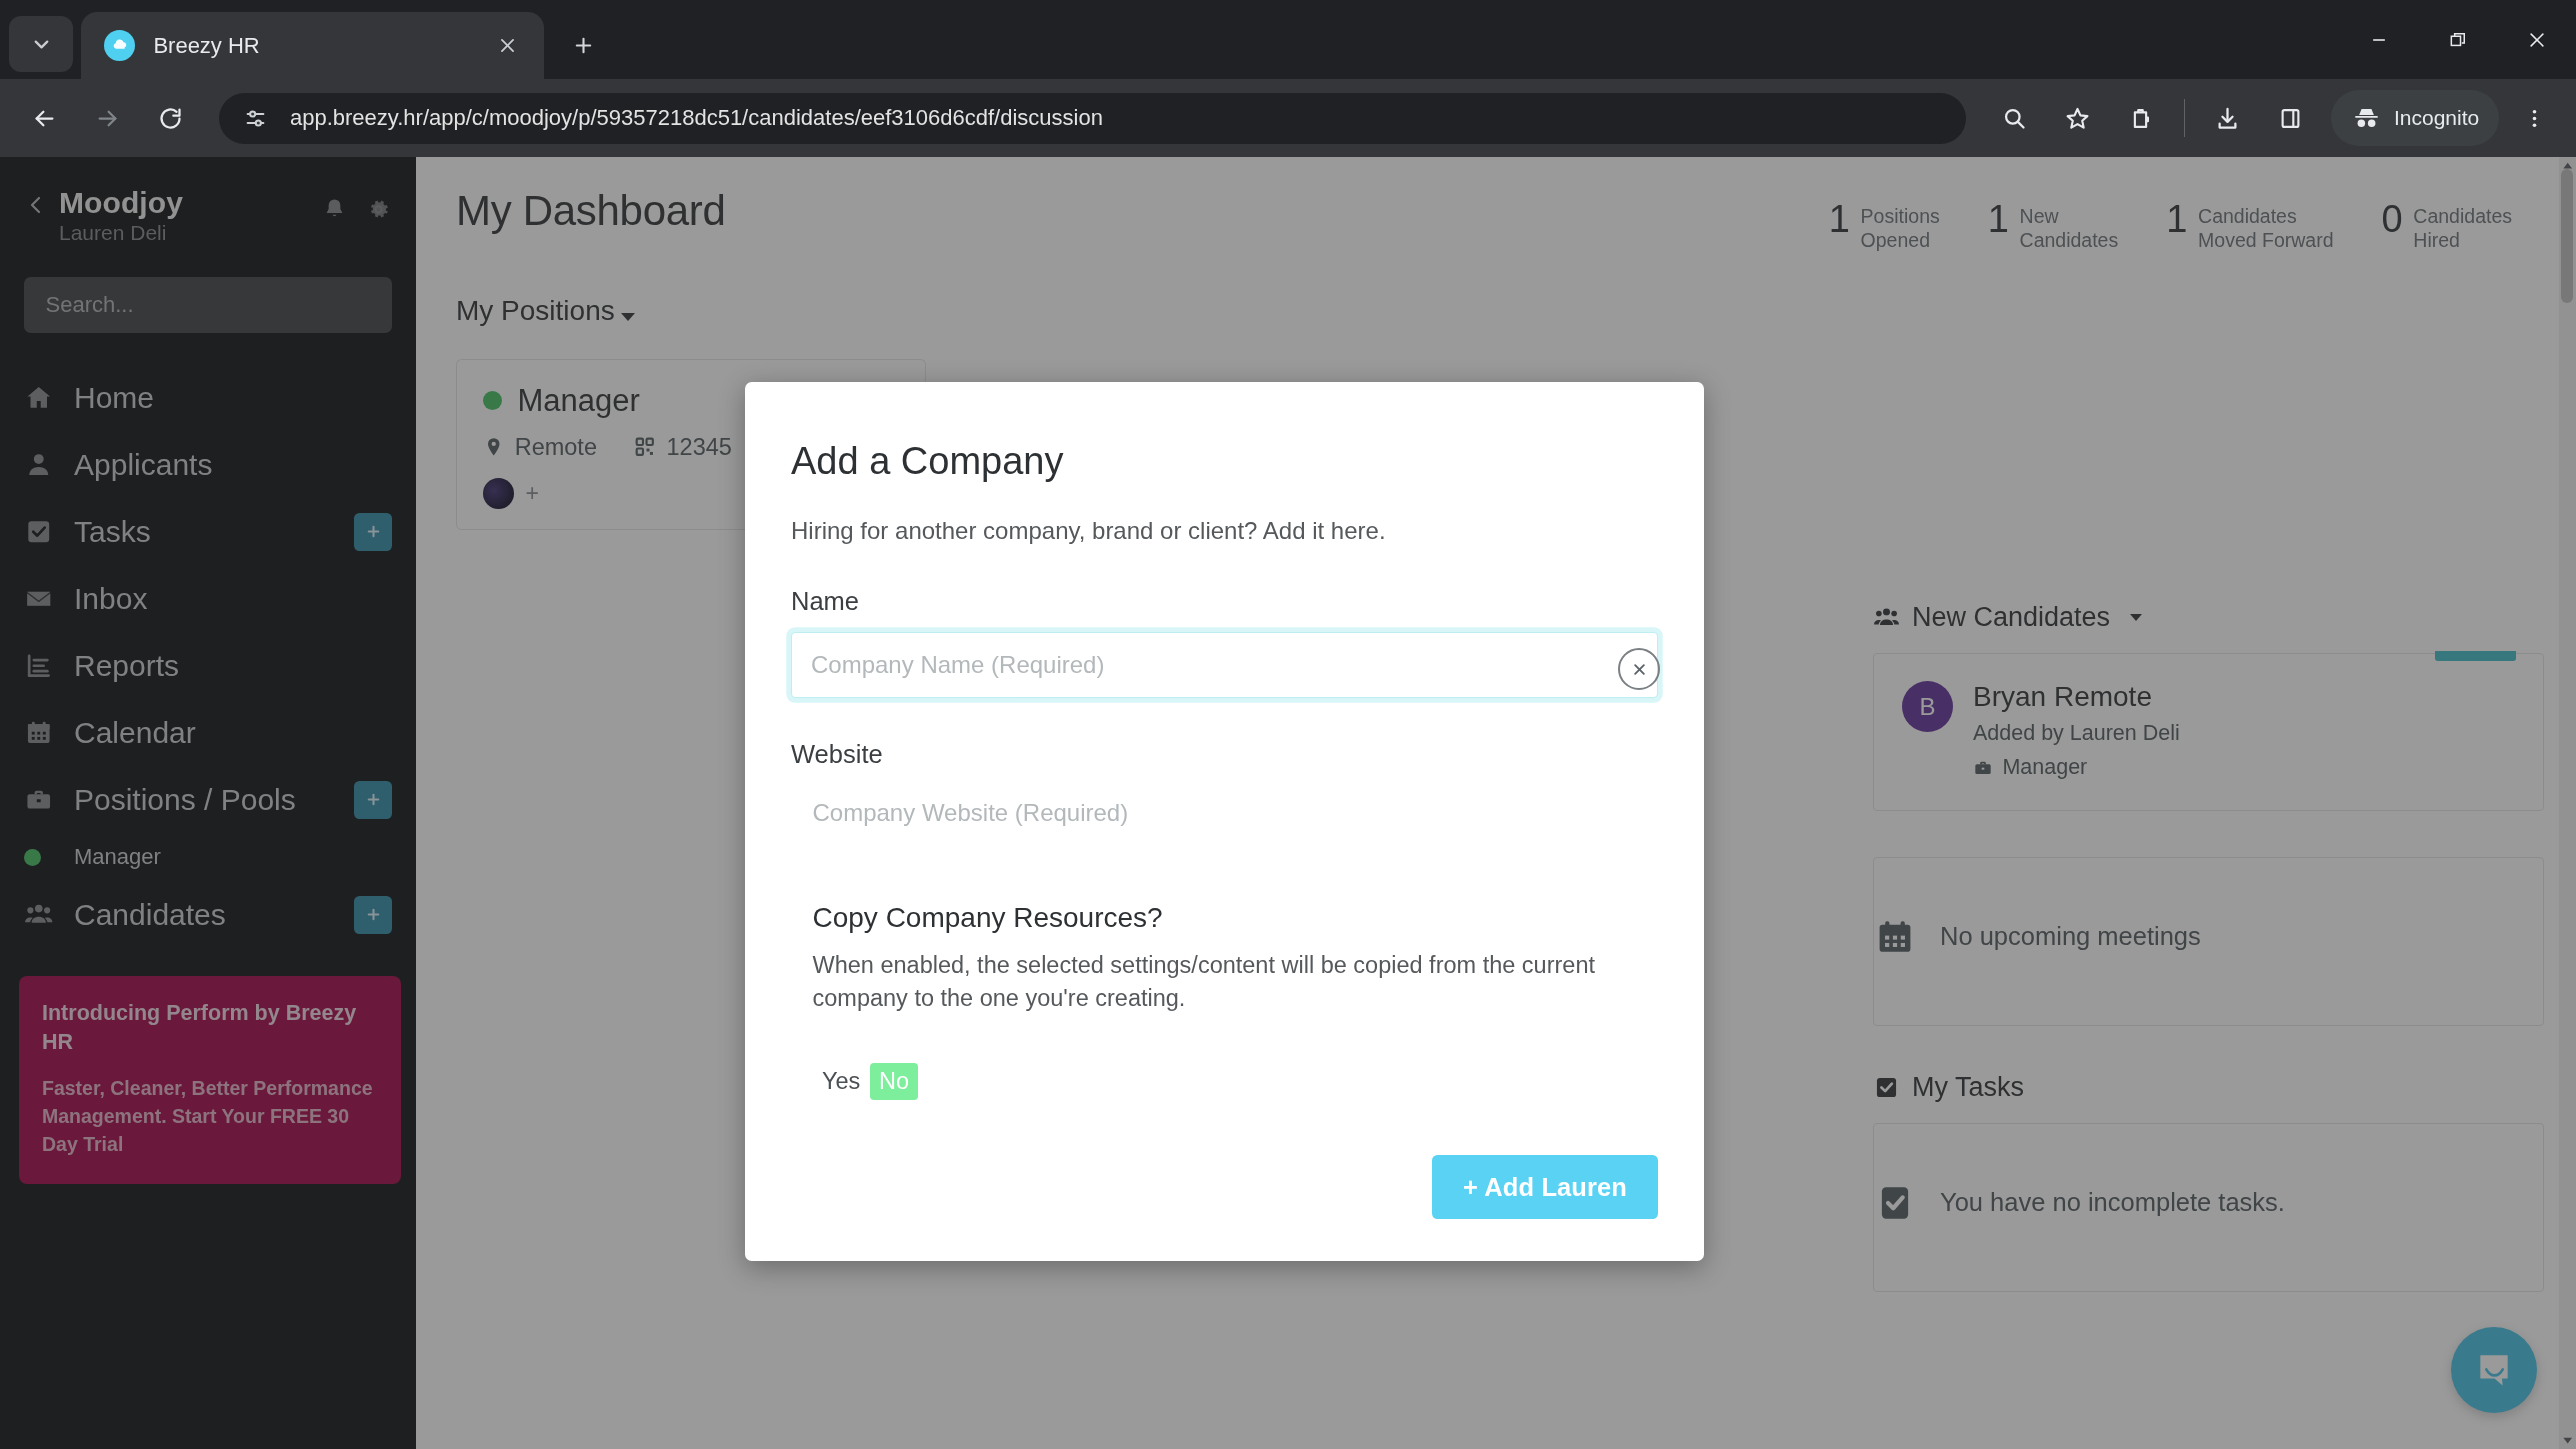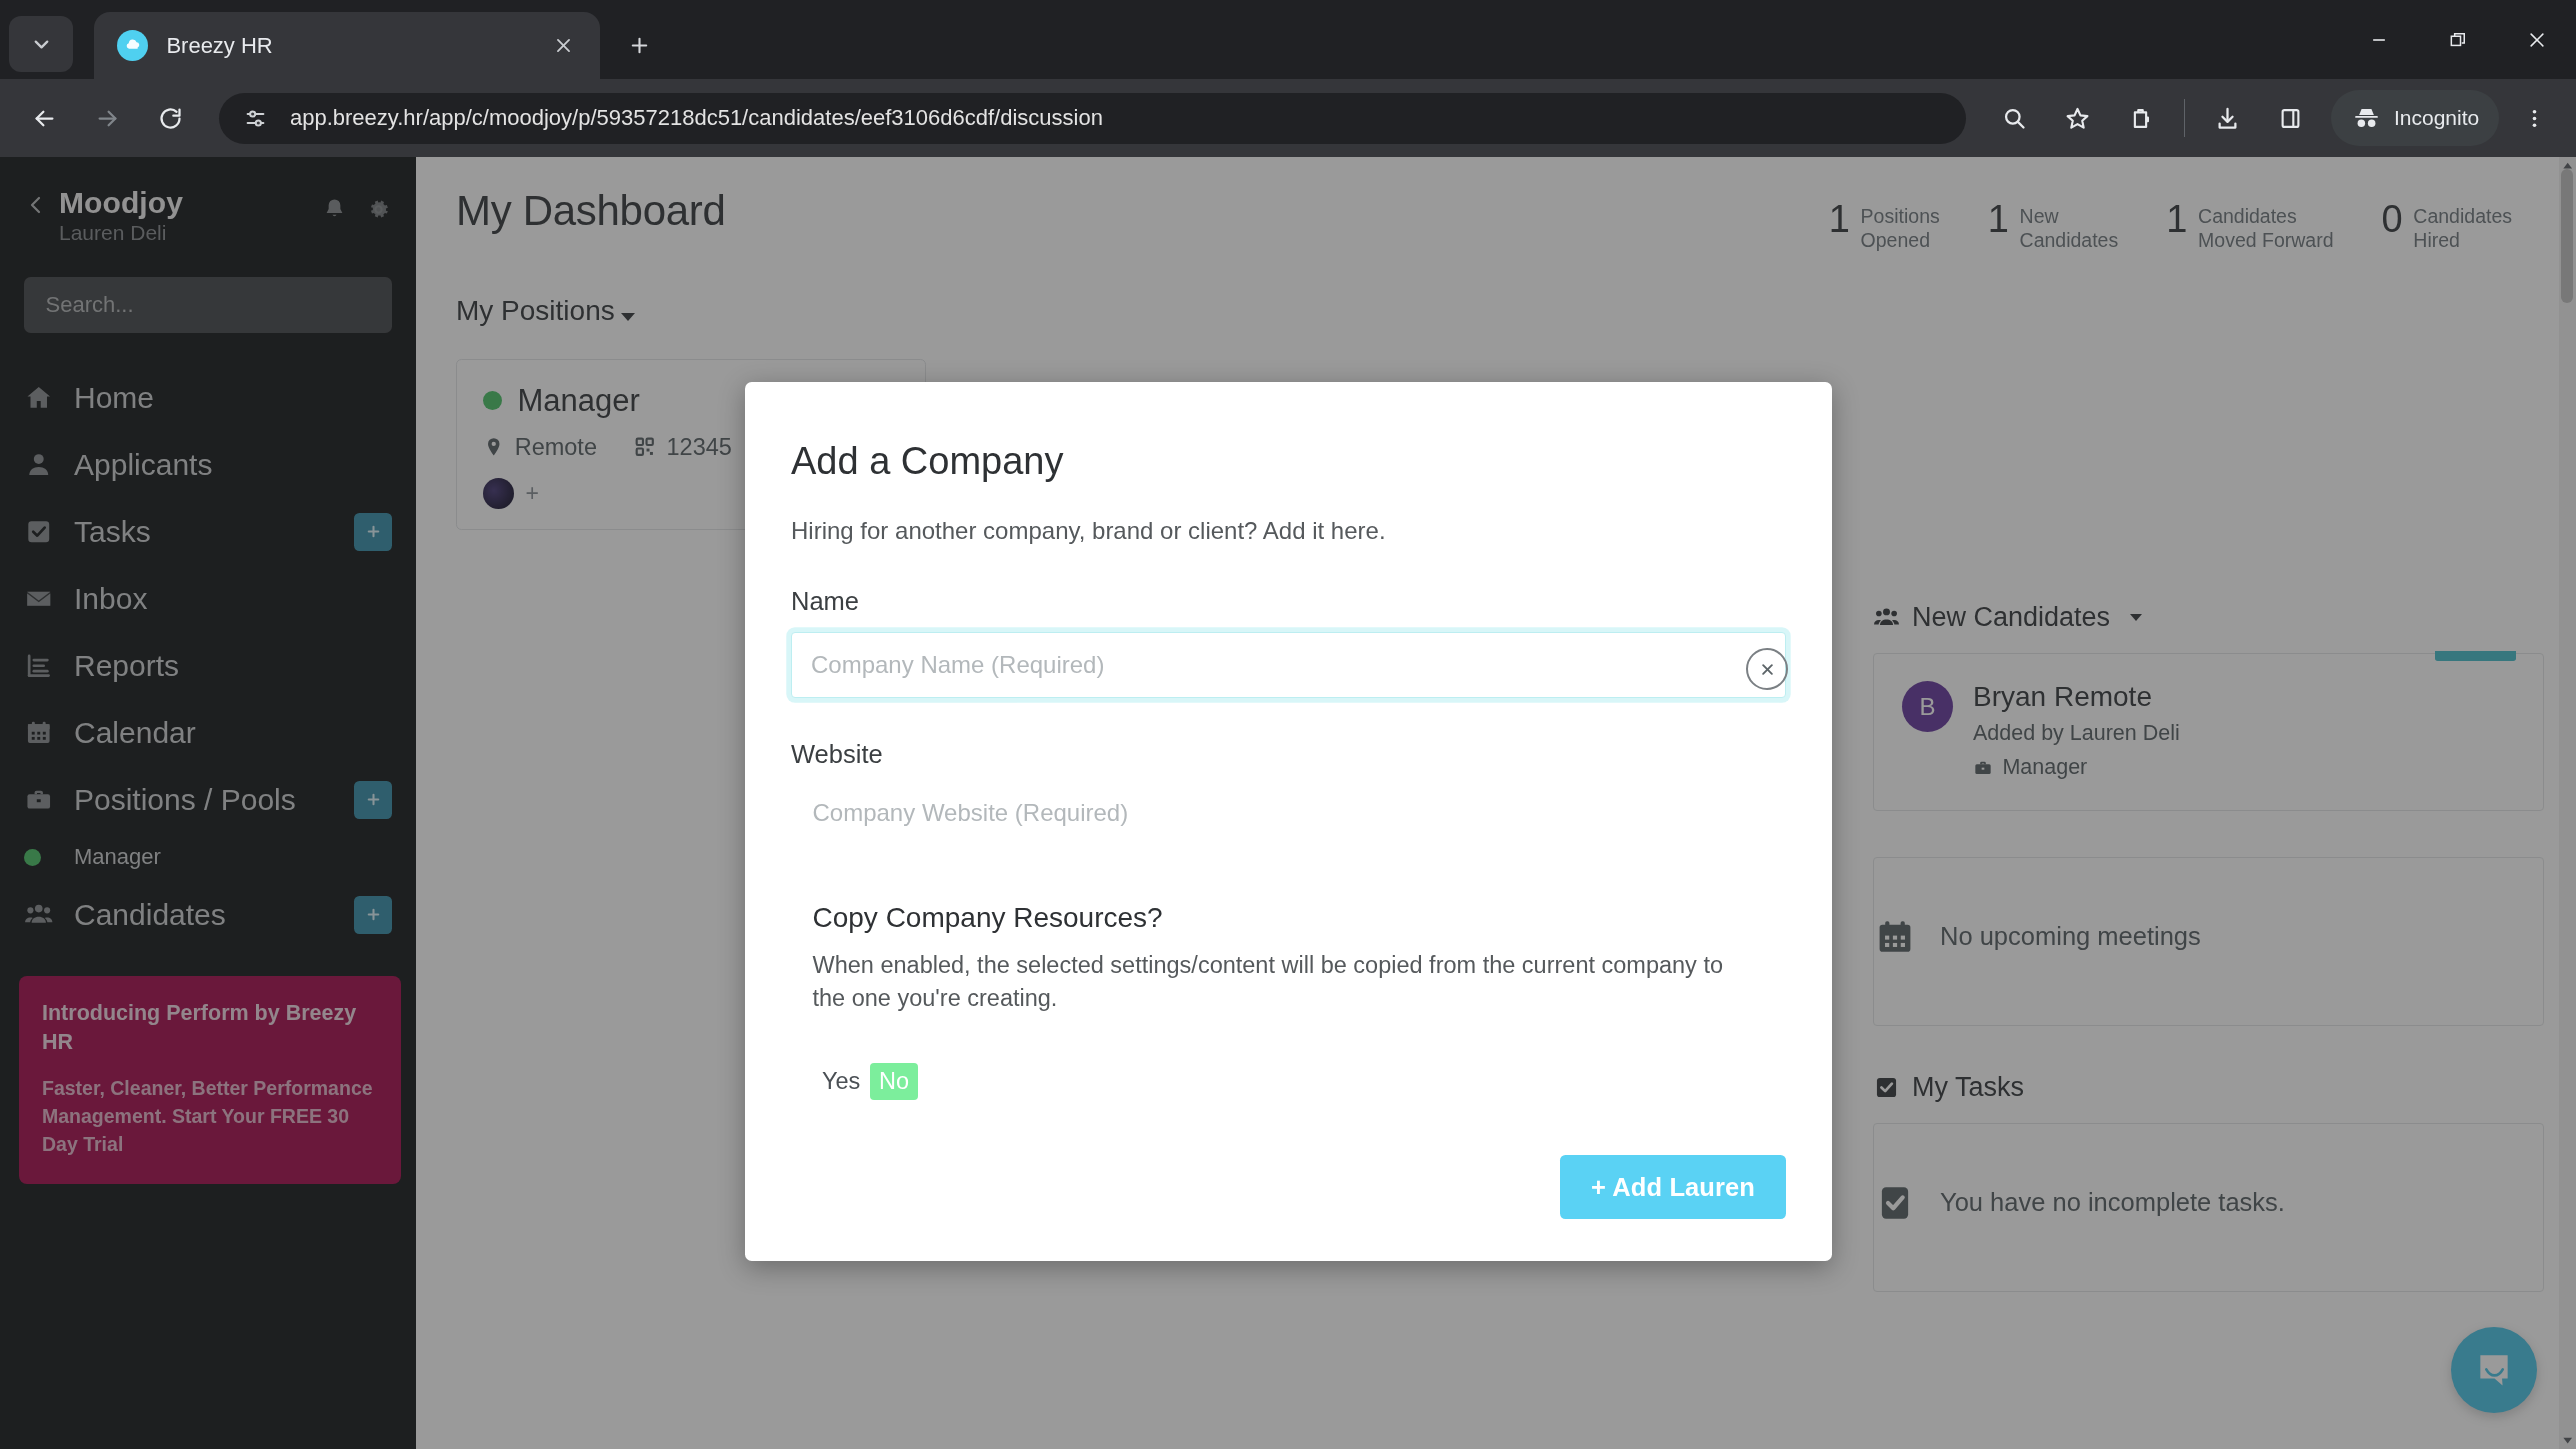--- a/index.html
+++ b/index.html
@@ -18,23 +18,23 @@
     padding-left:9.4px; position:relative;
   }
   .tabsearch {
     width:64px; height:56px; margin-bottom:6.7px; border-radius:12px;
     background:#35363a; display:flex; align-items:center; justify-content:center;
     flex:none;
   }
   .tabsearch svg { width:23px; height:23px; }
 
   .tab {
-    width:506px; height:67px; background:#35363a;
+    width:463px; height:67px; background:#35363a;
     border-radius:16px 16px 0 0; display:flex; align-items:center;
-    padding:0 19px 0 23px; margin-left:21px; position:relative; flex:none;
+    padding:0 19px 0 23px; margin-left:8px; position:relative; flex:none;
   }
   .tab-favicon {
     width:31px; height:31px; border-radius:50%;
     background:#4FD0F0; display:flex; align-items:center; justify-content:center;
     flex:none;
   }
   .tab-favicon svg { width:19px; height:19px; }
   .tab-title {
     color:#e8eaed; font-size:22px; margin-left:18px; flex:1;
     white-space:nowrap; overflow:hidden; text-overflow:ellipsis;
@@ -204,21 +204,21 @@
   .intercom {
     position:absolute; right:39px; bottom:36px; width:86px; height:86px;
     border-radius:50%; background:#4FC6E8; display:flex; align-items:center; justify-content:center;
     box-shadow:0 4px 12px rgba(0,0,0,.18);
   }
   .intercom svg { width:42px; height:42px; }
 
   
   .overlay { position:absolute; inset:0; background:rgba(30,30,30,.45); }
   .modal {
-    position:absolute; left:745px; top:225px; width:1087px; height:879px;
+    position:absolute; left:745px; top:225px; width:959px; height:879px;
     background:#fff; border-radius:6.7px; box-shadow:0 6.7px 27px rgba(0,0,0,.3);
     padding:0 46px;
   }
   .modal-title { font-size:38px; color:#2e3134; padding-top:58px; font-weight:400;}
   .modal-close {
     position:absolute; right:44px; top:266px; width:42px; height:42px; border-radius:50%;
     border:2px solid #7b8084; display:flex; align-items:center; justify-content:center;
   }
   .modal-close svg { width:19px; height:19px; }
   .modal-sub { font-size:24px; color:#55595c; margin-top:34px; }

